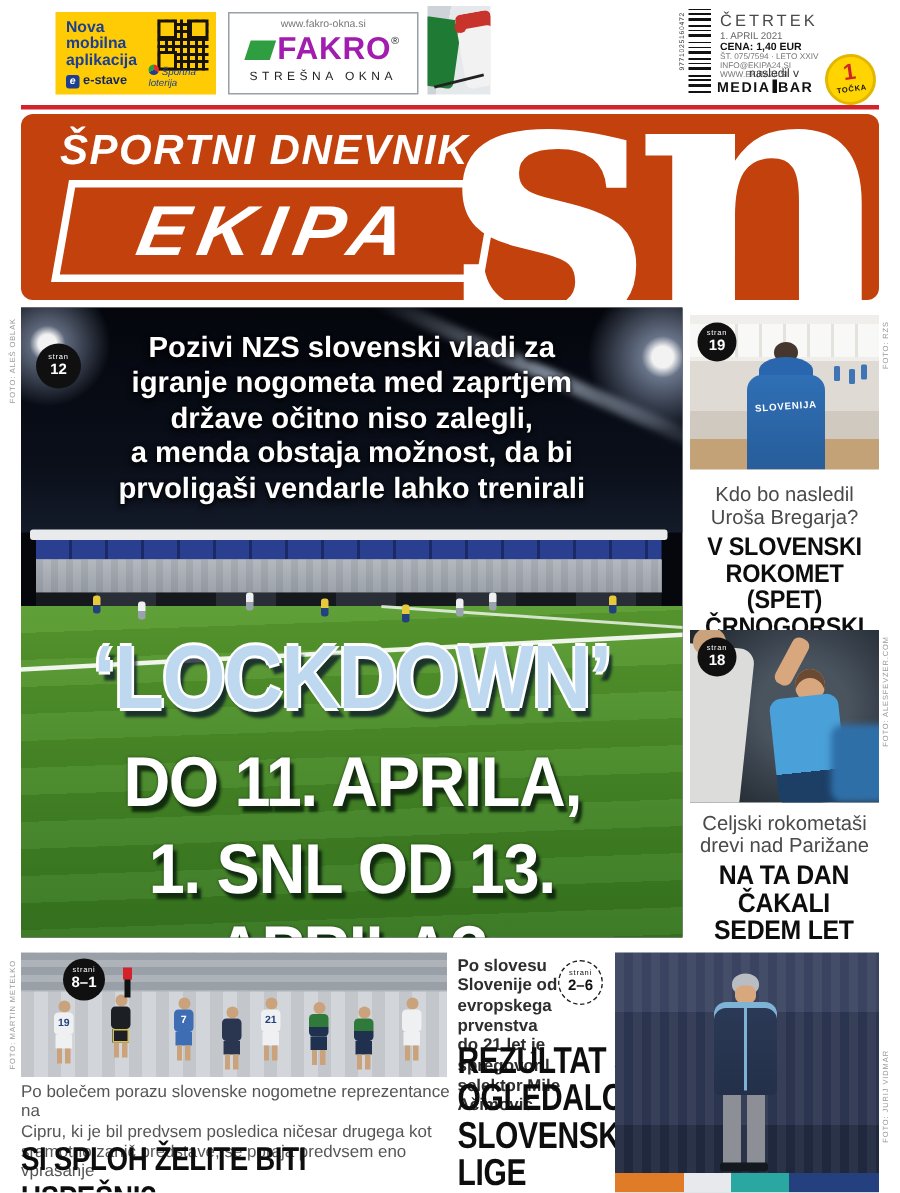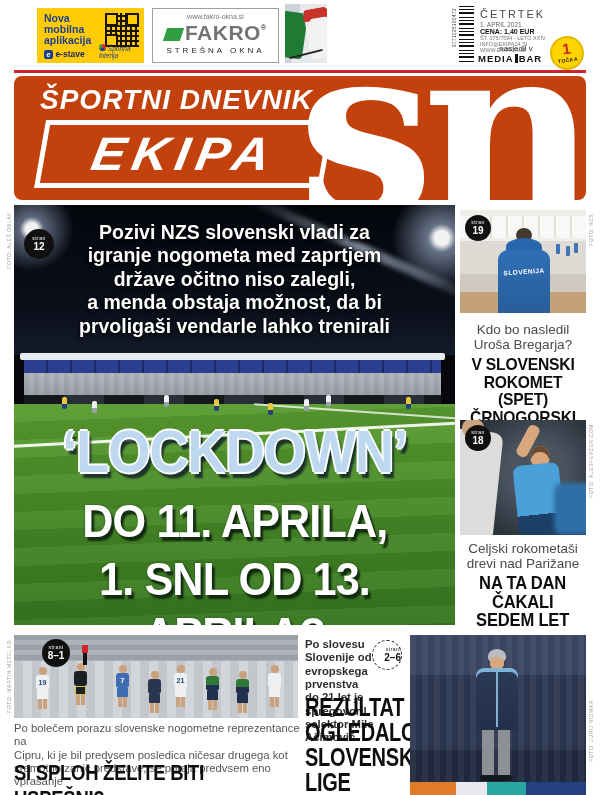--- a/index.html
+++ b/index.html
@@ -25,21 +25,21 @@
   .loterija{position:absolute;left:62px;bottom:4px;font-size:6.5px;font-style:italic;color:#1c3f92;}
   .loterija .ico{display:inline-block;width:7px;height:7px;border-radius:50%;
                  background:conic-gradient(#e52b2b 0 33%,#1c3f92 33% 66%,#2e9e41 66% 100%);}
 
   .fakro{left:152px;top:8px;width:127px;height:55px;background:#fff;border:1px solid #9aa0a6;
          box-sizing:border-box;text-align:center;}
   .fakro .url{font-size:7px;color:#777;margin-top:4px;}
   .fakro .row{margin-top:1px;}
   .fakro .par{display:inline-block;width:17px;height:13px;background:#2e9e41;
               transform:skewX(-18deg);vertical-align:-1px;margin-right:3px;}
-  .fakro .brand{display:inline-block;font-size:21px;font-weight:bold;letter-spacing:.5px;color:#737373;}
+  .fakro .brand{display:inline-block;font-size:21px;font-weight:bold;letter-spacing:.5px;color:#a21caf;}
   .fakro .reg{font-size:7px;vertical-align:10px;color:#111;}
   .fakro .tag{font-size:8px;letter-spacing:3px;color:#222;margin-top:1px;}
 
   .hockey-photo{left:285px;top:4px;width:42px;height:59px;background:linear-gradient(100deg,#cdd3d8 0 30%,#e6e9ec 30% 100%);overflow:hidden;}
   .hk-green{position:absolute;left:-6px;top:8px;width:26px;height:46px;background:#1f7a33;transform:rotate(8deg);border-radius:4px;}
   .hk-white{position:absolute;right:-4px;top:4px;width:24px;height:50px;background:#f2f2f2;transform:rotate(-10deg);border-radius:4px;box-shadow:inset 0 10px 0 #c8332b;}
   .hk-puck{position:absolute;left:18px;top:10px;width:8px;height:8px;border-radius:50%;background:#c8332b;}
   .hk-stick{position:absolute;left:4px;bottom:8px;width:34px;height:2px;background:#222;transform:rotate(-14deg);}
 
   .hockey-text{left:332px;top:5px;width:126px;}
@@ -399,21 +399,21 @@
 Cipru, ki je bil predvsem posledica ničesar drugega kot
 sramotno zanič predstave, se poraja predvsem eno vprašanje</div>
   <div class="abs bl-head">
     <span class="condL" style="transform:scaleX(.84);">SI SPLOH ŽELITE BITI USPEŠNI?</span>
   </div>
 
   <div class="abs br-deck prelines">Po slovesu Slovenije od
 evropskega prvenstva
 do 21 let je spregovoril
 selektor Mile Ačimović</div>
-  <div class="abs badge badge-light" style="left:372px;top:640px;width:30px;height:30px;text-align:right;">
+  <div class="abs badge badge-light" style="left:372px;top:640px;width:30px;height:30px;">
     <div class="t">strani</div>
     <div class="n">2–6</div>
   </div>
   <div class="abs br-head">
     <span class="condL prelines" style="transform:scaleX(.8);">REZULTAT JE
 OGLEDALO
 SLOVENSKE
 LIGE</span>
   </div>
   <div class="abs br-photo">

